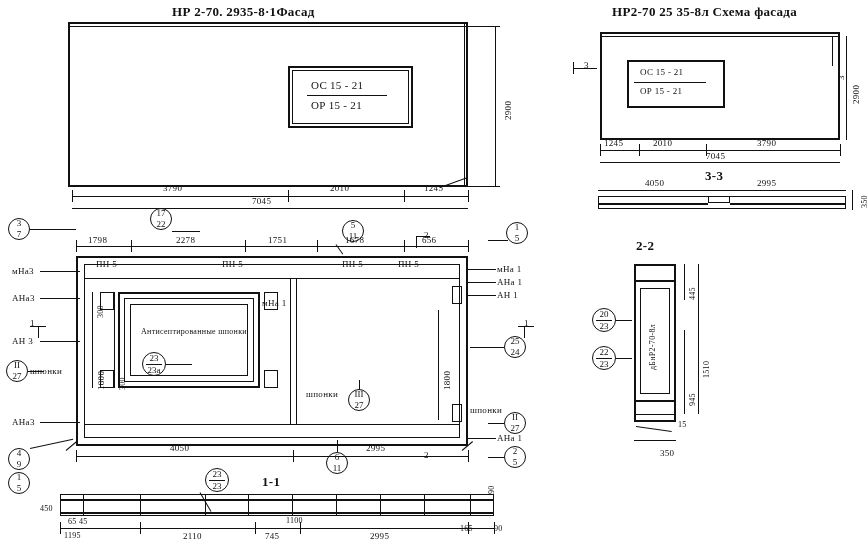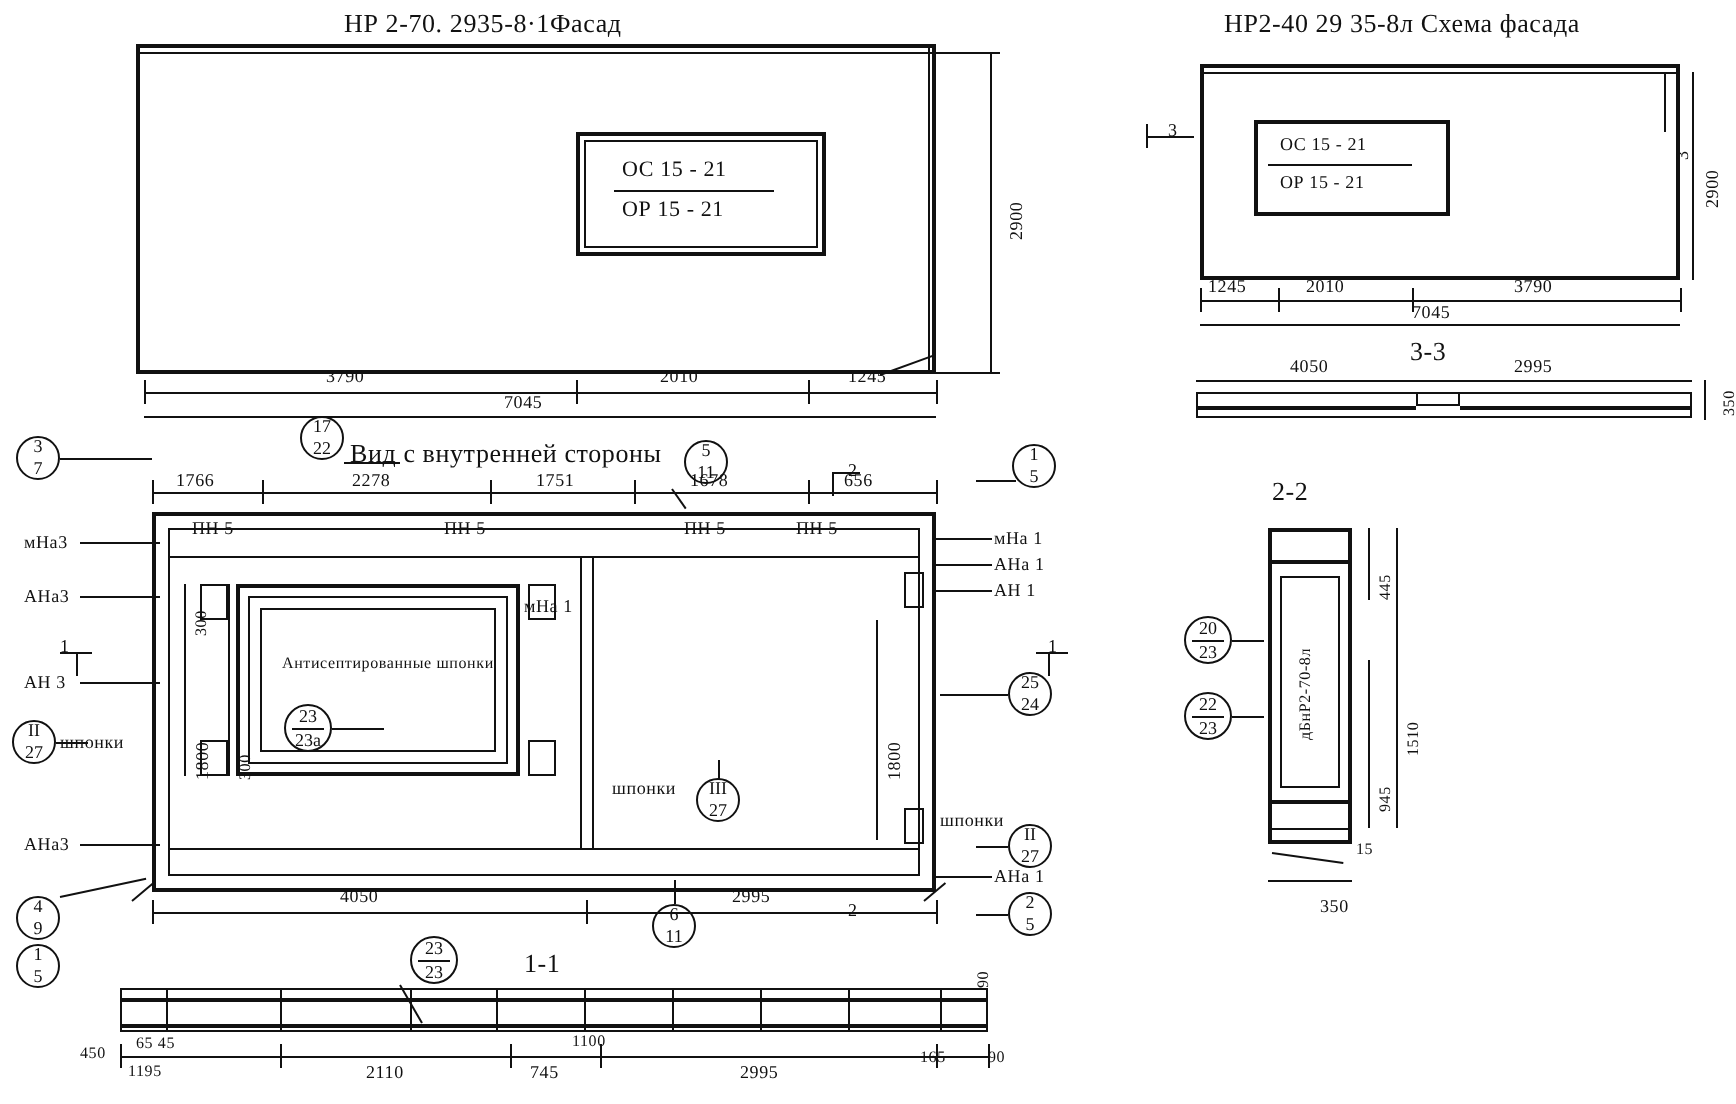--- a/index.html
+++ b/index.html
@@ -1,20 +1,20 @@
 <!DOCTYPE html>
 <html><head>
 <meta charset="utf-8">
 <style>
   html,body{margin:0;padding:0;background:#ffffff;}
   body{width:868px;height:552px;position:relative;overflow:hidden;
        font-family:"Liberation Serif", serif; color:#111;}
   .root{position:absolute;left:0;top:0;width:868px;height:552px;}
   .t{position:absolute;white-space:nowrap;font-size:11px;letter-spacing:0.3px;}
-  .ttl{font-size:13px;font-weight:normal;}
+  .ttl{font-size:13px;font-weight:bold;}
   .sm{font-size:9px;}
   .xs{font-size:8px;}
   .ln{position:absolute;background:#111;}
   .h1{height:1px;}
   .v1{width:1px;}
   .h2{height:2px;}
   .box{position:absolute;border:1px solid #111;box-sizing:border-box;}
   .box2{position:absolute;border:2px solid #111;box-sizing:border-box;}
   .circ{position:absolute;border:1.2px solid #111;border-radius:50%;
         box-sizing:border-box;display:flex;flex-direction:column;
@@ -51,21 +51,21 @@
   <div class="t sm" style="left:330px;top:183px;">2010</div>
   <div class="t sm" style="left:424px;top:183px;">1245</div>
   <div class="ln h1" style="left:72px;top:208px;width:396px;"></div>
   <div class="t sm" style="left:252px;top:196px;">7045</div>
 
   <div class="ln v1" style="left:495px;top:26px;height:160px;"></div>
   <div class="ln h1" style="left:468px;top:26px;width:32px;"></div>
   <div class="ln h1" style="left:468px;top:186px;width:32px;"></div>
   <div class="t sm rot" style="left:503px;top:120px;transform:rotate(-90deg);">2900</div>
 
-  <div class="t ttl" style="left:612px;top:4px;">НР2-40 29 35-8л Схема фасада</div>
+  <div class="t ttl" style="left:612px;top:4px;">НР2-70 25 35-8л Схема фасада</div>
   <div class="box2" style="left:600px;top:32px;width:240px;height:108px;"></div>
   <div class="ln h1" style="left:600px;top:36px;width:240px;"></div>
 
   <div class="box2" style="left:627px;top:60px;width:98px;height:48px;"></div>
   <div class="t sm" style="left:640px;top:67px;">ОС 15 - 21</div>
   <div class="ln h1" style="left:634px;top:82px;width:72px;"></div>
   <div class="t sm" style="left:640px;top:86px;">ОР 15 - 21</div>
 
   <div class="t sm" style="left:584px;top:60px;">3</div>
   <div class="ln h1" style="left:573px;top:68px;width:24px;"></div>
@@ -94,21 +94,20 @@
   <div class="ln h2" style="left:598px;top:203px;width:110px;"></div>
   <div class="ln h2" style="left:730px;top:203px;width:116px;"></div>
   <div class="box" style="left:708px;top:196px;width:22px;height:7px;"></div>
   <div class="t sm" style="left:645px;top:178px;">4050</div>
   <div class="t sm" style="left:757px;top:178px;">2995</div>
   <div class="ln v1" style="left:852px;top:190px;height:20px;"></div>
   <div class="t xs rot" style="left:860px;top:208px;transform:rotate(-90deg);">350</div>
 
   <div class="t ttl" style="left:636px;top:238px;">2-2</div>
 
-  <div class="t ttl" style="left:175px;top:219px;">Вид с внутренней стороны</div>
 
   <div class="box2" style="left:76px;top:256px;width:392px;height:190px;"></div>
   <div class="box" style="left:84px;top:264px;width:376px;height:174px;"></div>
   <div class="ln h1" style="left:84px;top:278px;width:376px;"></div>
   <div class="ln h1" style="left:84px;top:424px;width:376px;"></div>
   <div class="ln v1" style="left:290px;top:278px;height:146px;"></div>
   <div class="ln v1" style="left:296px;top:278px;height:146px;"></div>
 
   <div class="ln h1" style="left:66px;top:450px;width:14px;transform:rotate(-40deg);transform-origin:left center;"></div>
   <div class="ln h1" style="left:462px;top:450px;width:14px;transform:rotate(-40deg);transform-origin:left center;"></div>
@@ -125,21 +124,21 @@
   <div class="box" style="left:452px;top:286px;width:10px;height:18px;"></div>
   <div class="box" style="left:452px;top:404px;width:10px;height:18px;"></div>
 
   <div class="ln h1" style="left:76px;top:246px;width:392px;"></div>
   <div class="ln v1" style="left:76px;top:240px;height:12px;"></div>
   <div class="ln v1" style="left:131px;top:240px;height:12px;"></div>
   <div class="ln v1" style="left:245px;top:240px;height:12px;"></div>
   <div class="ln v1" style="left:317px;top:240px;height:12px;"></div>
   <div class="ln v1" style="left:404px;top:240px;height:12px;"></div>
   <div class="ln v1" style="left:468px;top:240px;height:12px;"></div>
-  <div class="t sm" style="left:88px;top:235px;">1766</div>
+  <div class="t sm" style="left:88px;top:235px;">1798</div>
   <div class="t sm" style="left:176px;top:235px;">2278</div>
   <div class="t sm" style="left:268px;top:235px;">1751</div>
   <div class="t sm" style="left:345px;top:235px;">1678</div>
   <div class="t sm" style="left:422px;top:235px;">656</div>
 
   <div class="t sm" style="left:96px;top:259px;">ПН 5</div>
   <div class="t sm" style="left:222px;top:259px;">ПН 5</div>
   <div class="t sm" style="left:342px;top:259px;">ПН 5</div>
   <div class="t sm" style="left:398px;top:259px;">ПН 5</div>
 
@@ -324,21 +323,21 @@
   <div class="box" style="left:470px;top:494px;width:24px;height:22px;"></div>
 
   <div class="ln h1" style="left:60px;top:528px;width:434px;"></div>
   <div class="ln v1" style="left:60px;top:522px;height:12px;"></div>
   <div class="ln v1" style="left:140px;top:522px;height:12px;"></div>
   <div class="ln v1" style="left:255px;top:522px;height:12px;"></div>
   <div class="ln v1" style="left:300px;top:522px;height:12px;"></div>
   <div class="ln v1" style="left:468px;top:522px;height:12px;"></div>
   <div class="ln v1" style="left:494px;top:522px;height:12px;"></div>
 
-  <div class="t xs" style="left:40px;top:522px;">450</div>
+  <div class="t xs" style="left:40px;top:504px;">450</div>
   <div class="t xs" style="left:68px;top:517px;">65 45</div>
   <div class="t xs" style="left:64px;top:531px;">1195</div>
   <div class="t sm" style="left:183px;top:531px;">2110</div>
   <div class="t sm" style="left:265px;top:531px;">745</div>
   <div class="t sm" style="left:370px;top:531px;">2995</div>
   <div class="t xs" style="left:460px;top:524px;">165</div>
   <div class="t xs" style="left:494px;top:524px;">90</div>
   <div class="t xs rot" style="left:487px;top:494px;transform:rotate(-90deg);">90</div>
   <div class="t xs" style="left:286px;top:516px;font-family:Liberation Serif, serif;">1100</div>
 

